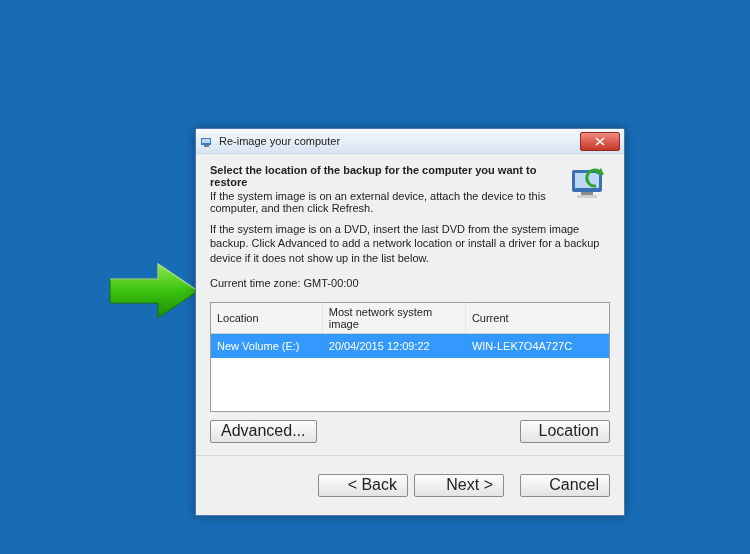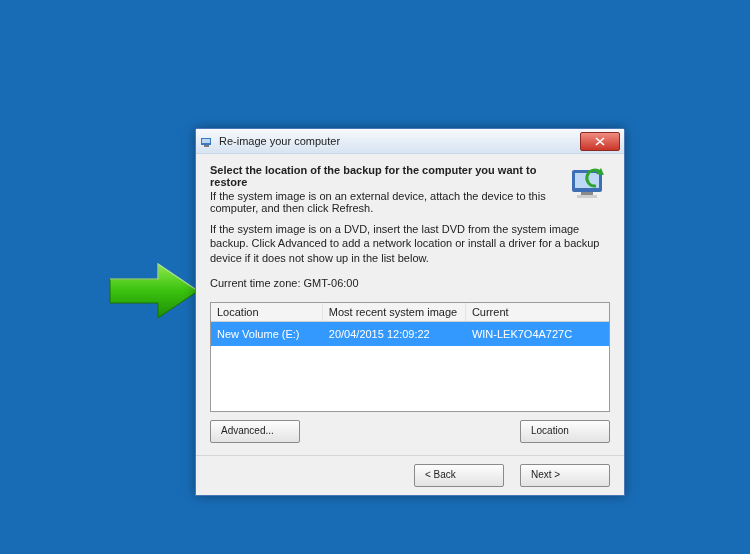--- a/index.html
+++ b/index.html
@@ -19,24 +19,24 @@
   .para{margin-top:8px;line-height:1.3}
   .tz{margin-top:12px}
   
   .tbl-wrap{margin-top:13px;border:1px solid #9b9b9b;background:#fff;height:108px;overflow:hidden}
   table{width:100%;border-collapse:collapse;table-layout:fixed;font-size:11px}
   th{background:#f4f4f4;border-bottom:1px solid #d0d0d0;border-right:1px solid #e5e5e5;text-align:left;font-weight:400;padding:3px 6px;color:#222}
   th:last-child{border-right:none}
   tr.selected td{background:#3399ff;color:#fff}
   td{padding:6px 6px;border-right:1px solid transparent}
   
-  .btn{display:inline-block;min-width:68px;height:21px;line-height:19px;font-size:10px;text-align:left;background:linear-gradient(#fdfdfd,#e3e3e3);border:1px solid #8a8a8a;border-radius:2px;padding:0 10px;color:#222;cursor:default}
+  .btn{display:inline-block;min-width:68px;height:21px;line-height:19px;font-size:16px;text-align:right;background:linear-gradient(#fdfdfd,#e3e3e3);border:1px solid #8a8a8a;border-radius:2px;padding:0 10px;color:#222;cursor:default}
   .btn-row{margin-top:8px;display:flex}
   .btn-row .spacer{flex:1}
-  .wizard-btns{background:#f0f0f0;border-top:1px solid #d6d6d6;padding:8px 14px;display:flex;justify-content:flex-end;gap:16px}
+  .wizard-btns{background:#f0f0f0;border-top:1px solid #d6d6d6;padding:18px 14px;display:flex;justify-content:flex-end;gap:6px}
   
   .arrow{position:absolute;left:108px;top:261px;width:92px;height:60px;pointer-events:none}
 </style>
 </head>
 <body>
 <div class="desktop">
 
 <svg class="arrow" viewBox="0 0 92 60">
   <defs>
     <linearGradient id="g" x1="0" y1="0" x2="0" y2="1">
@@ -79,33 +79,33 @@
           <rect x="13" y="28" width="12" height="3" fill="#8a8a8a"></rect>
           <rect x="9" y="31" width="20" height="3" fill="#cfcfcf"></rect>
           <path d="M28 22 a8 8 0 1 1 4 -14" fill="none" stroke="#2fa52f" stroke-width="3"></path>
           <path d="M33 4 l3 7 -8 -1 z" fill="#2fa52f"></path>
         </svg>
       </span>
     </div>
 
     <div class="para">If the system image is on a DVD, insert the last DVD from the system image backup. Click Advanced to add a network location or install a driver for a backup device if it does not show up in the list below.</div>
 
-    <div class="tz">Current time zone: GMT-06:00</div>
+    <div class="tz">Current time zone: GMT-00:00</div>
 
     <div class="tbl-wrap">
       <table>
         <colgroup>
               <col style="width:28%">
               <col style="width:36%">
               <col style="width:36%">
             </colgroup>
         <thead>
           <tr>
             <th>Location</th>
-            <th>Most recent system image</th>
+            <th>Most network system image</th>
             <th>Current</th>
           </tr>
         </thead>
         <tbody>
           <tr class="selected">
             <td>New Volume (E:)</td>
             <td>20/04/2015 12:09:22</td>
             <td>WIN-LEK7O4A727C</td>
           </tr>
         </tbody>
@@ -115,18 +115,19 @@
     <div class="btn-row">
       <span class="btn">Advanced...</span>
       <span class="spacer"></span>
       <span class="btn">Location</span>
     </div>
   </div>
 
   <div class="wizard-btns">
     <span class="btn">&lt; Back</span>
     <span class="btn">Next &gt;</span>
+    <span class="btn" style="margin-left:10px">Cancel</span>
   </div>
 </div>
 
 <div class="watermark">computer.com</div>
 
 </div>
 
 </body></html>

